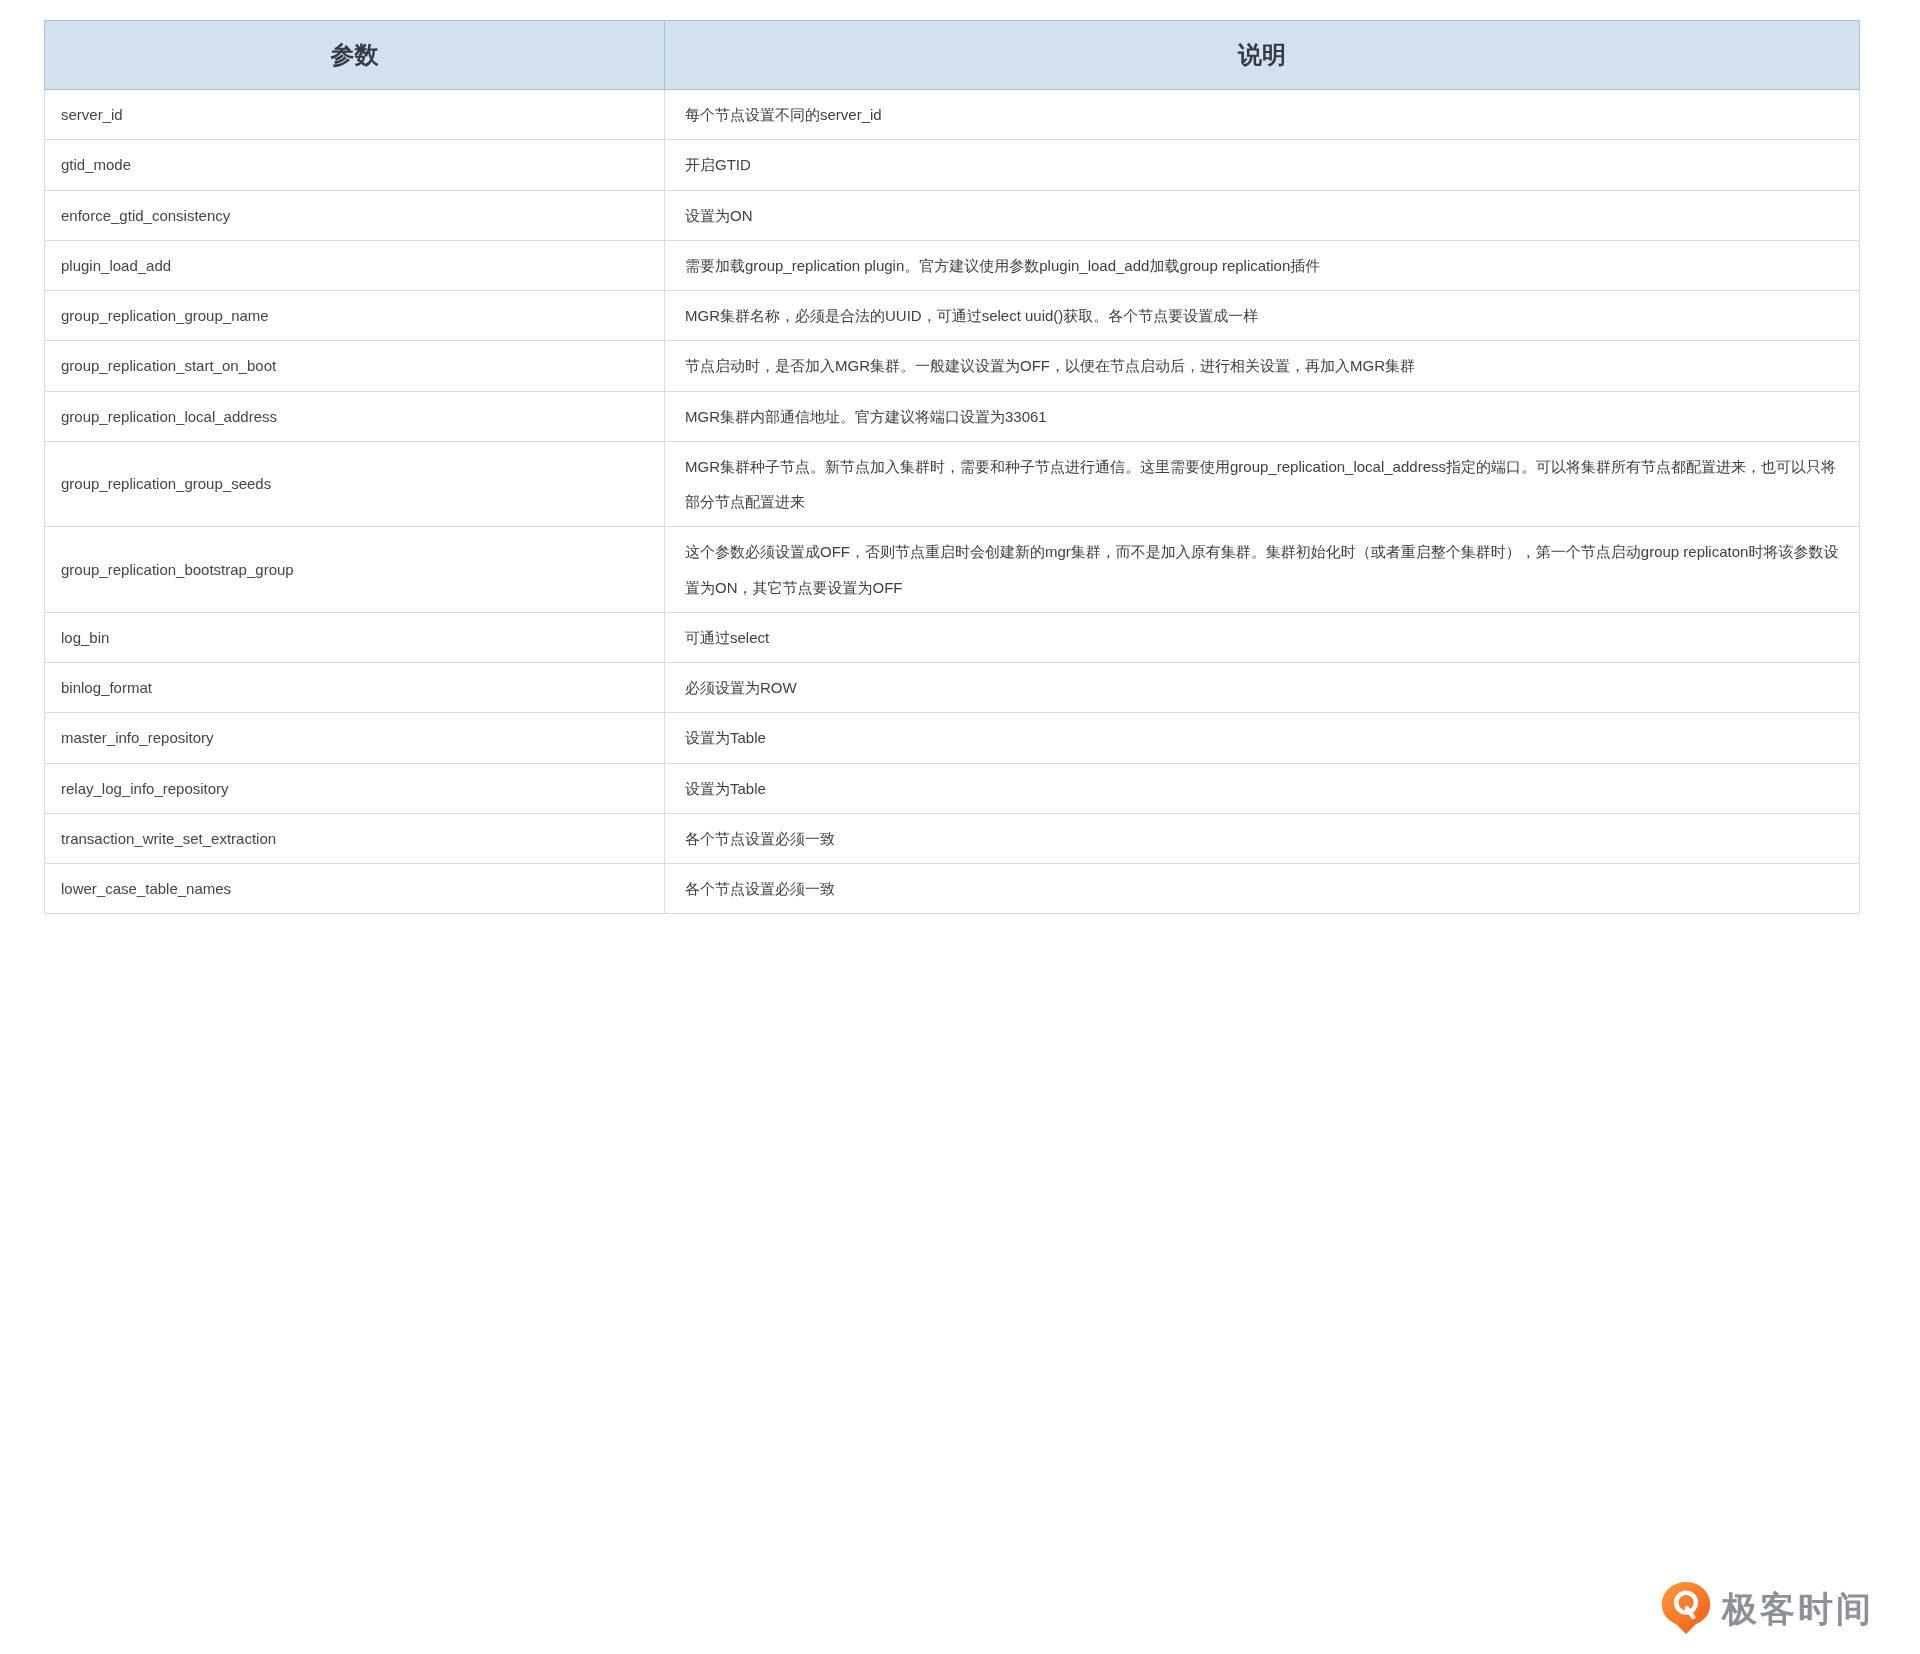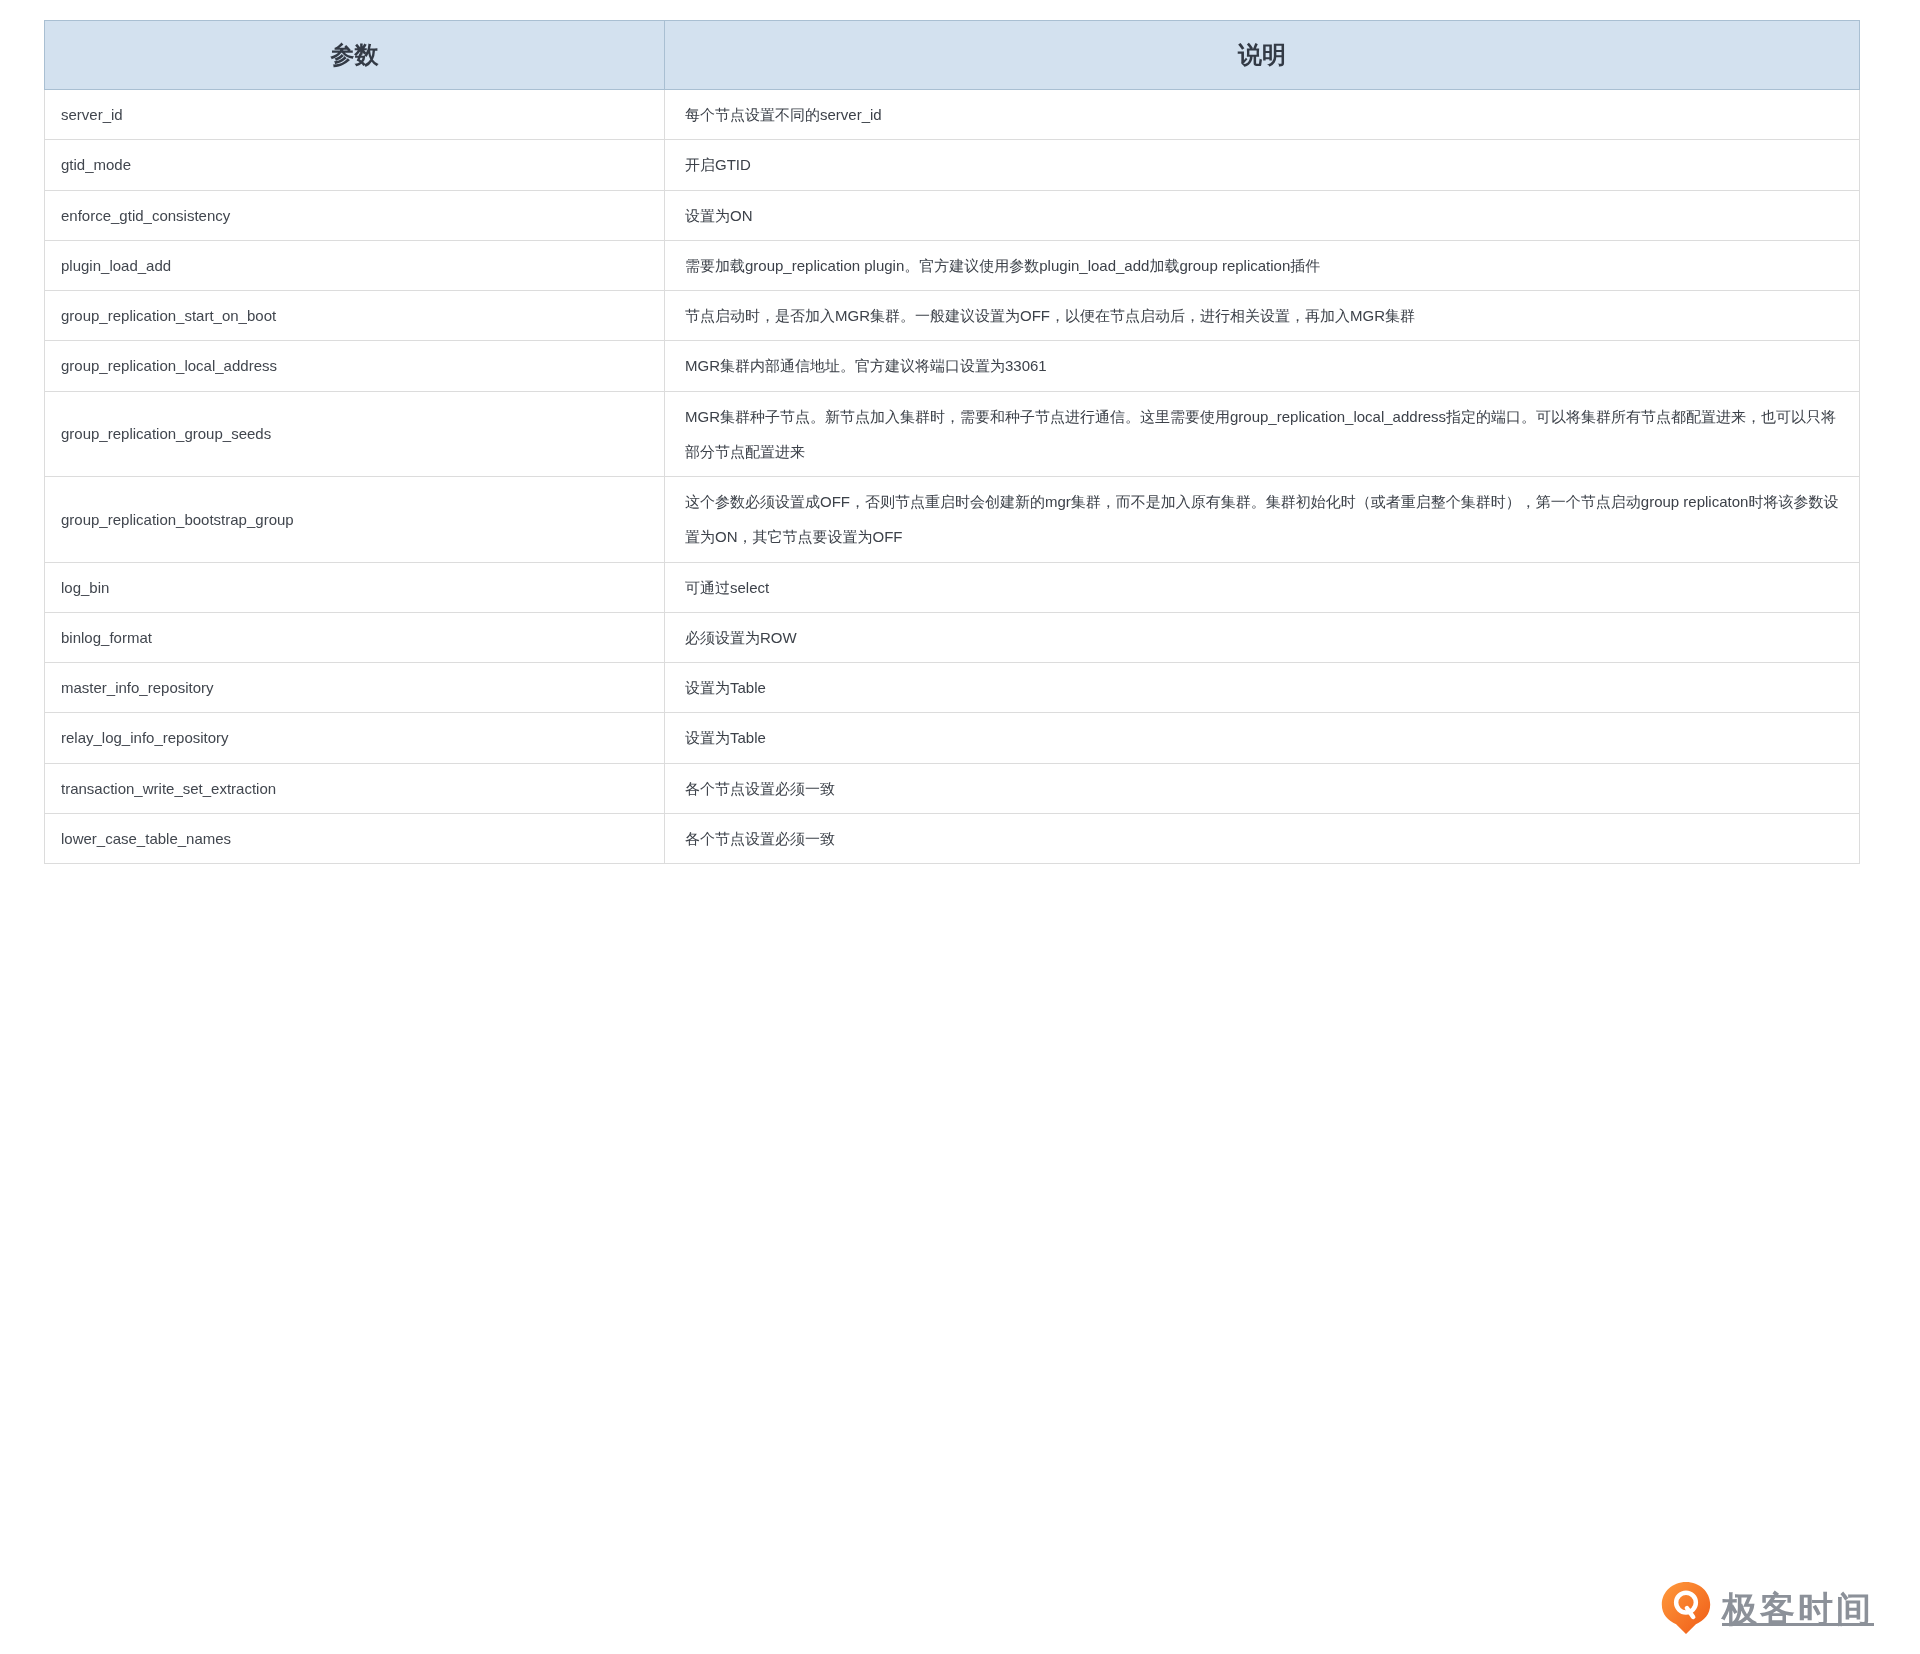--- a/index.html
+++ b/index.html
@@ -62,21 +62,20 @@
     align-items: center;
     gap: 10px;
   }
   .logo-icon { width: 52px; height: 56px; display: block; }
   .logo-text {
     font-size: 35px;
     font-weight: 600;
     color: #8c9199;
     letter-spacing: 3px;
     line-height: 1;
-    text-decoration: underline;
   }
 </style>
 </head>
 <body>
 
 <div class="table-wrap">
   <table class="param-table">
     <colgroup>
       <col class="c-param">
       <col class="c-desc">
@@ -96,20 +95,24 @@
           <td class="param-cell">gtid_mode</td>
           <td class="desc-cell">开启GTID</td>
         </tr>
         <tr>
           <td class="param-cell">enforce_gtid_consistency</td>
           <td class="desc-cell">设置为ON</td>
         </tr>
         <tr>
           <td class="param-cell">plugin_load_add</td>
           <td class="desc-cell">需要加载group_replication plugin。官方建议使用参数plugin_load_add加载group replication插件</td>
+        </tr>
+        <tr>
+          <td class="param-cell">group_replication_group_name</td>
+          <td class="desc-cell">MGR集群名称，必须是合法的UUID，可通过select uuid()获取。各个节点要设置成一样</td>
         </tr>
         <tr>
           <td class="param-cell">group_replication_start_on_boot</td>
           <td class="desc-cell">节点启动时，是否加入MGR集群。一般建议设置为OFF，以便在节点启动后，进行相关设置，再加入MGR集群</td>
         </tr>
         <tr>
           <td class="param-cell">group_replication_local_address</td>
           <td class="desc-cell">MGR集群内部通信地址。官方建议将端口设置为33061</td>
         </tr>
         <tr>

